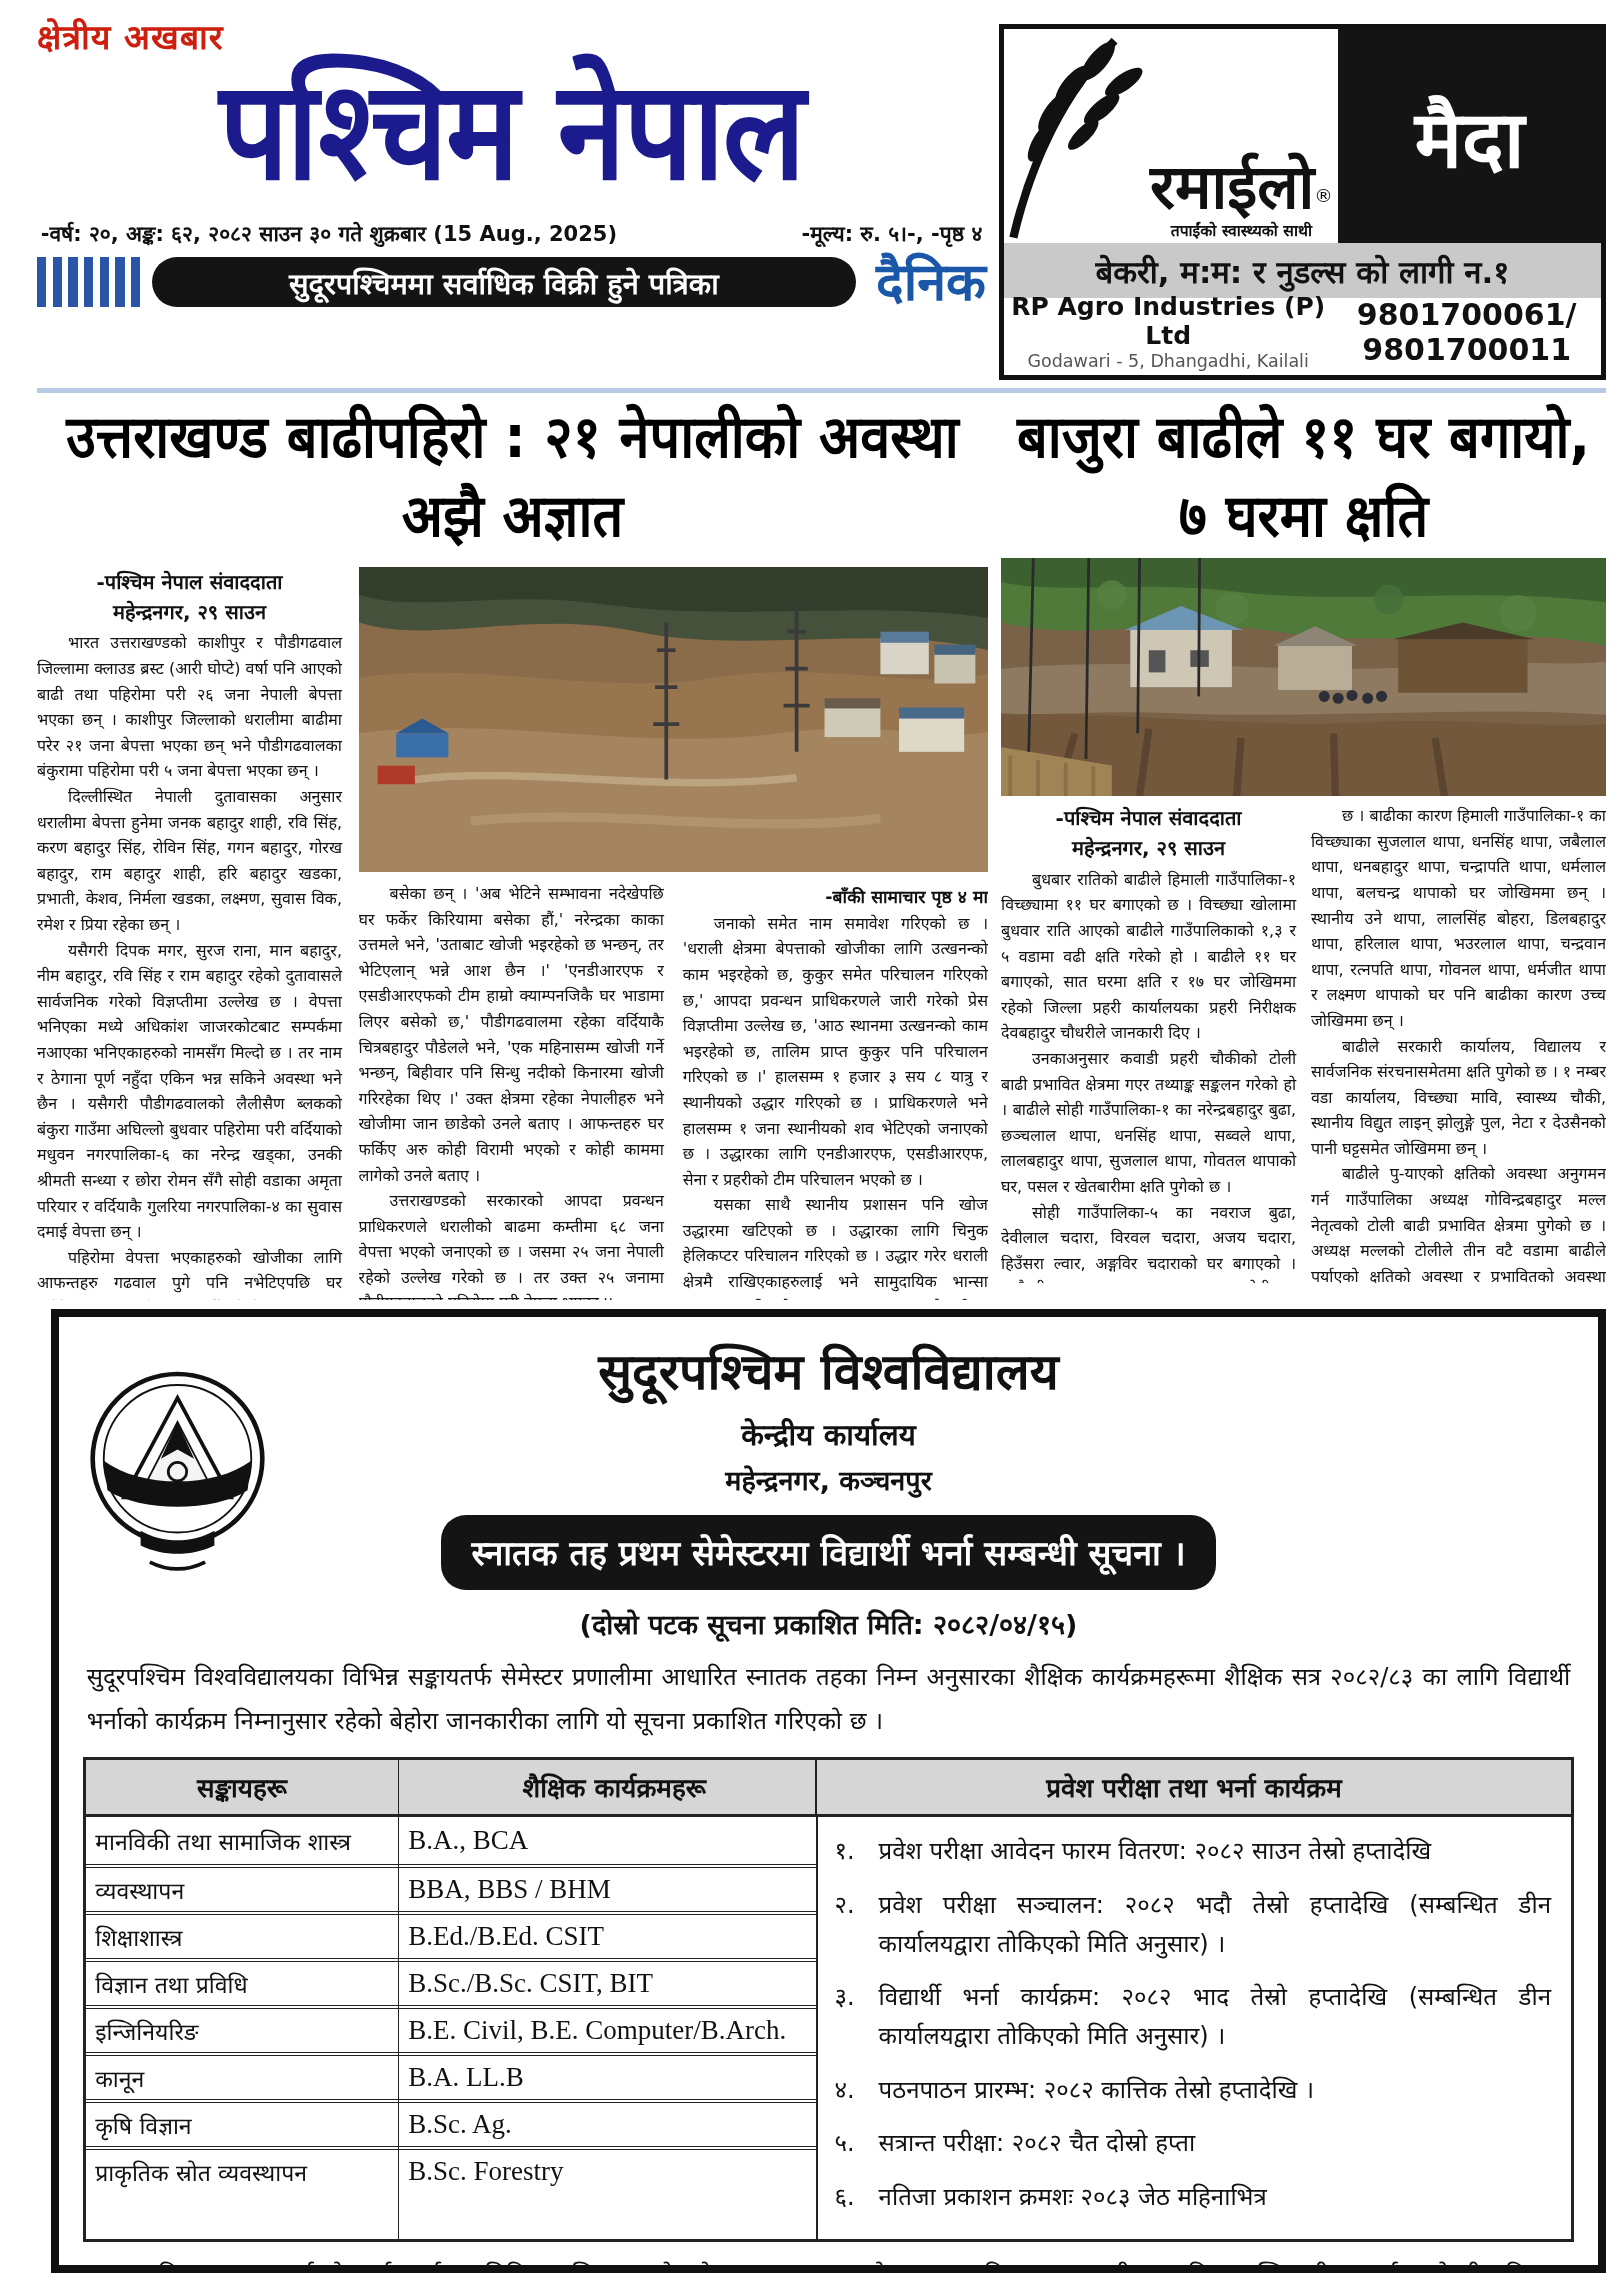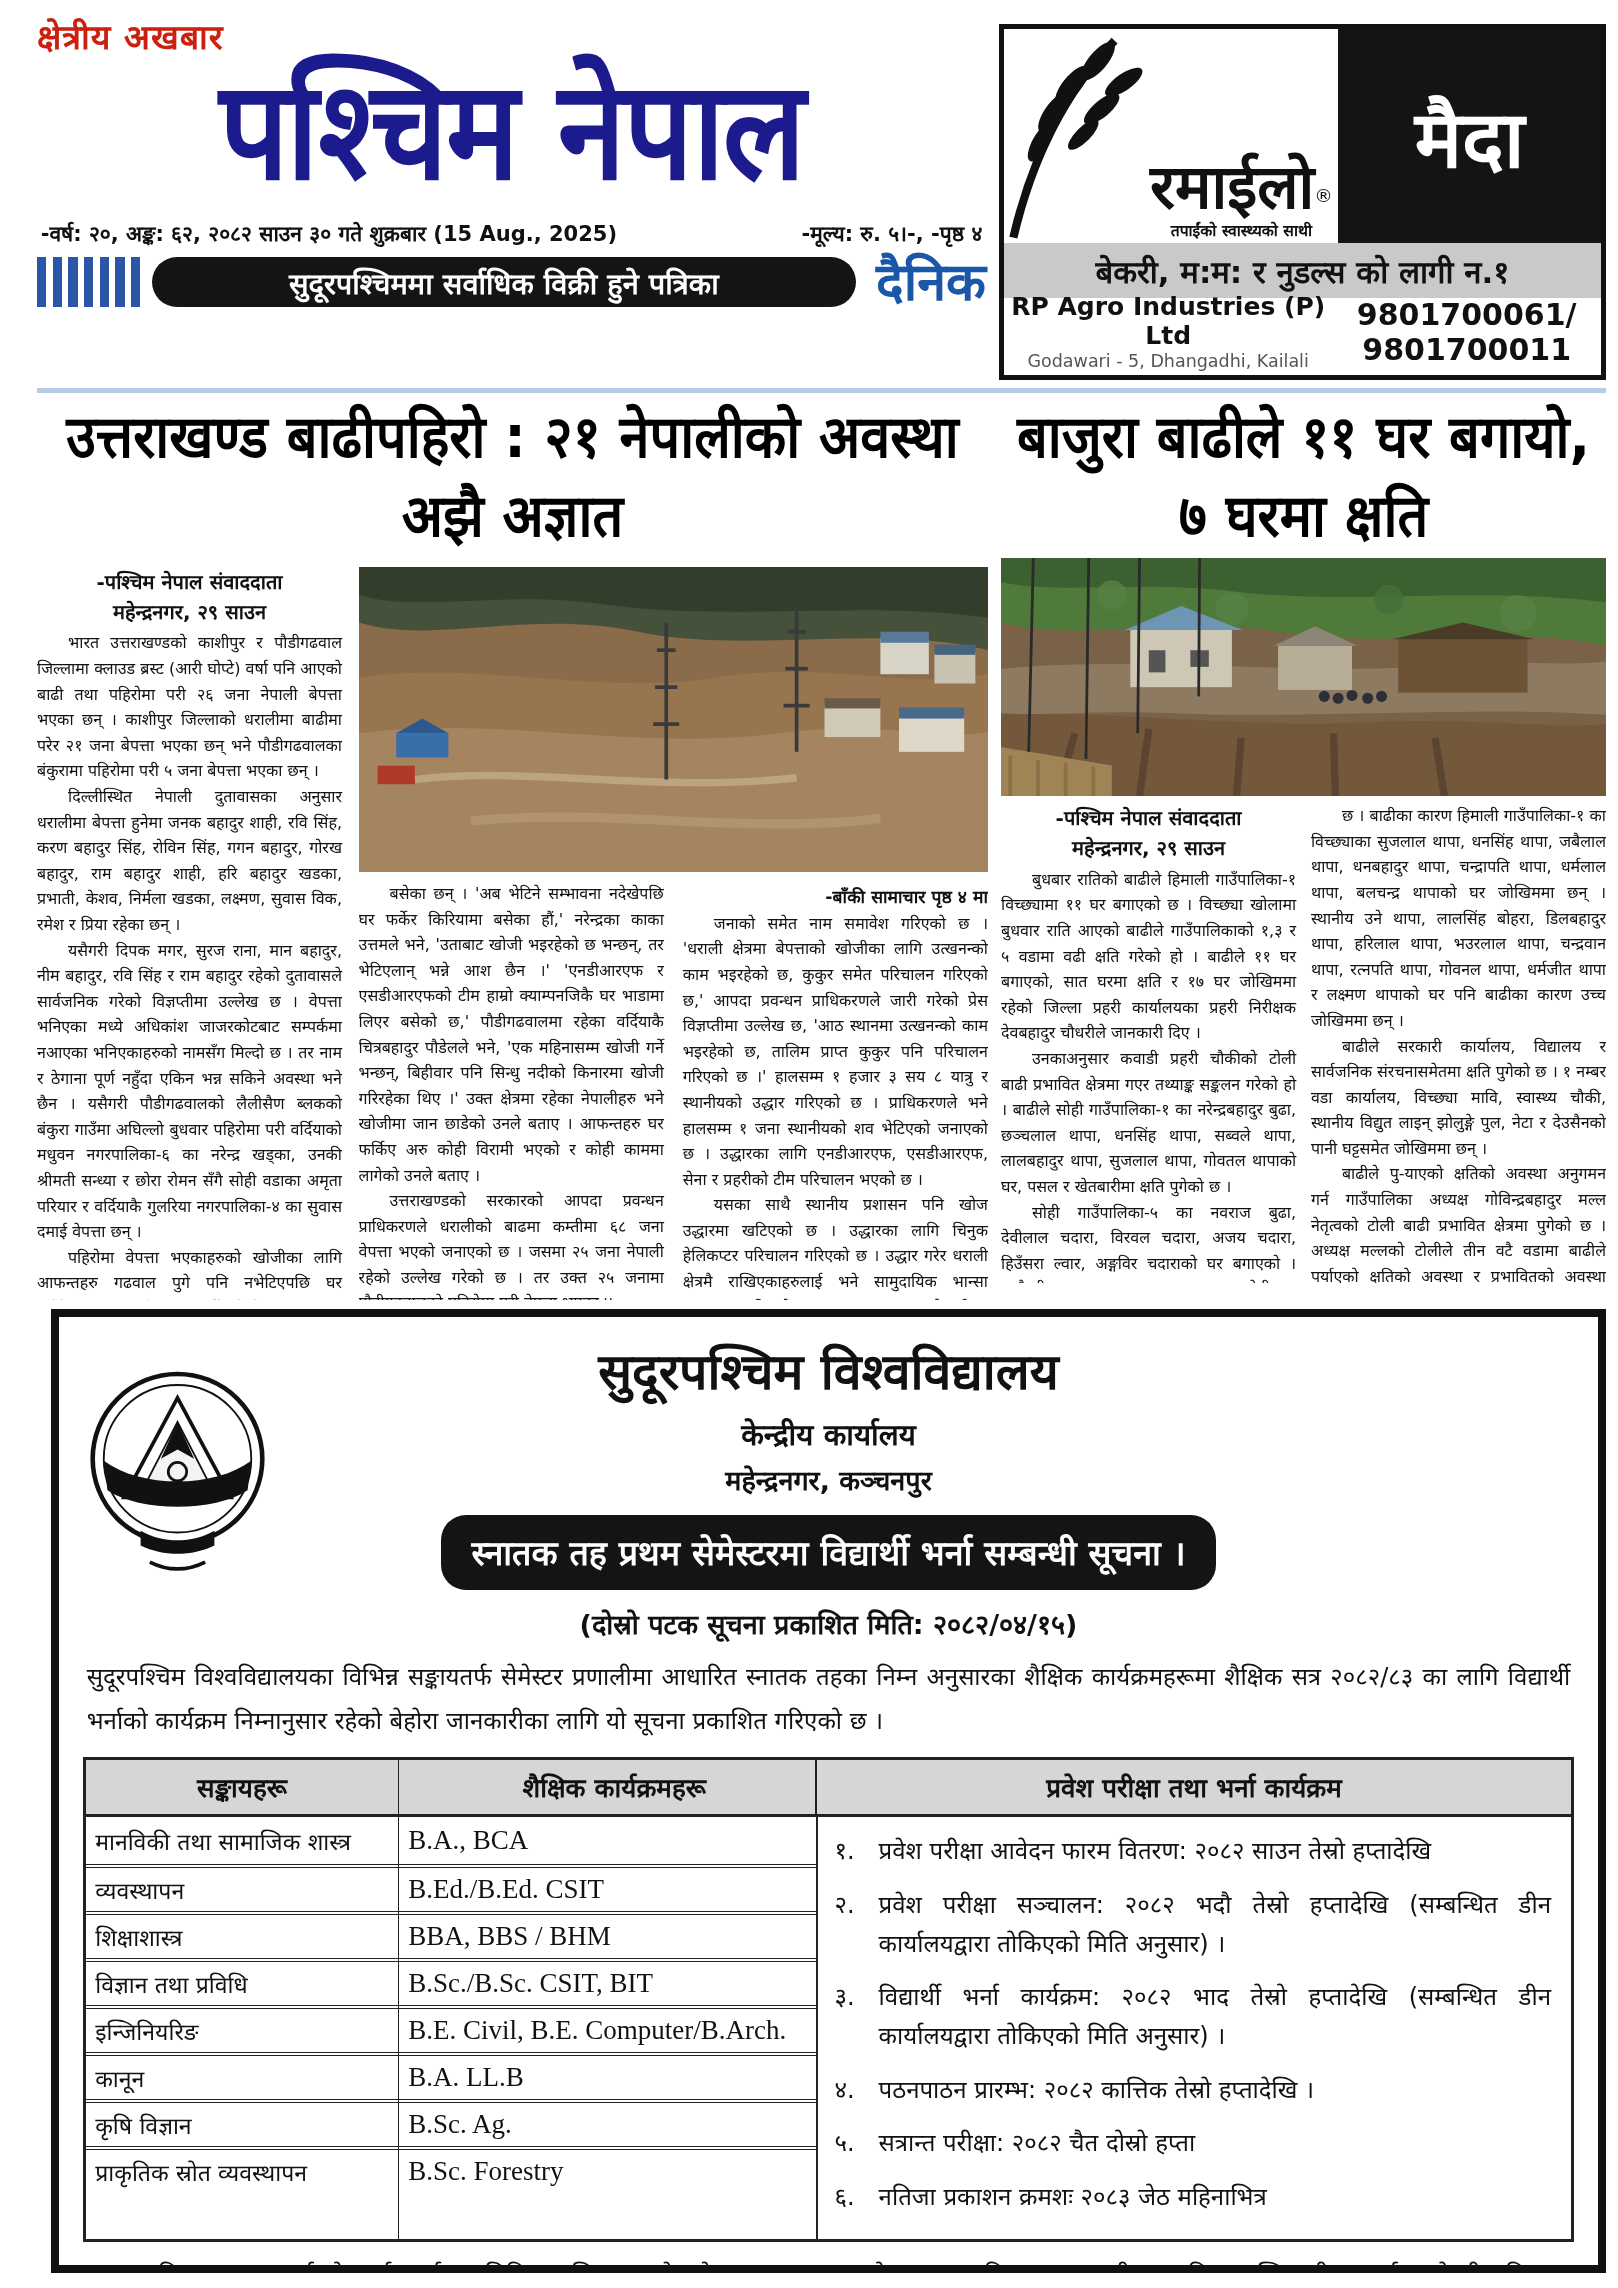--- a/index.html
+++ b/index.html
@@ -293,22 +293,22 @@
             <div class="cell">शिक्षाशास्त्र</div>
             <div class="cell">विज्ञान तथा प्रविधि</div>
             <div class="cell">इन्जिनियरिङ</div>
             <div class="cell">कानून</div>
             <div class="cell">कृषि विज्ञान</div>
             <div class="cell">प्राकृतिक स्रोत व्यवस्थापन</div>
           </div>
         <div class="tcol-prog">
 
         <div class="cell prog-cell">B.A., BCA</div>
+            <div class="cell prog-cell">BBA, BBS / BHM</div>
             <div class="cell prog-cell">B.Ed./B.Ed. CSIT</div>
-            <div class="cell prog-cell">BBA, BBS / BHM</div>
             <div class="cell prog-cell">B.Sc./B.Sc. CSIT, BIT</div>
             <div class="cell prog-cell">B.E. Civil, B.E. Computer/B.Arch.</div>
             <div class="cell prog-cell">B.A. LL.B</div>
             <div class="cell prog-cell">B.Sc. Ag.</div>
             <div class="cell prog-cell">B.Sc. Forestry</div>
           </div>
         <div class="tcol-sched">
 
             <div class="sched-item">
               <span class="sched-num">१.</span>

